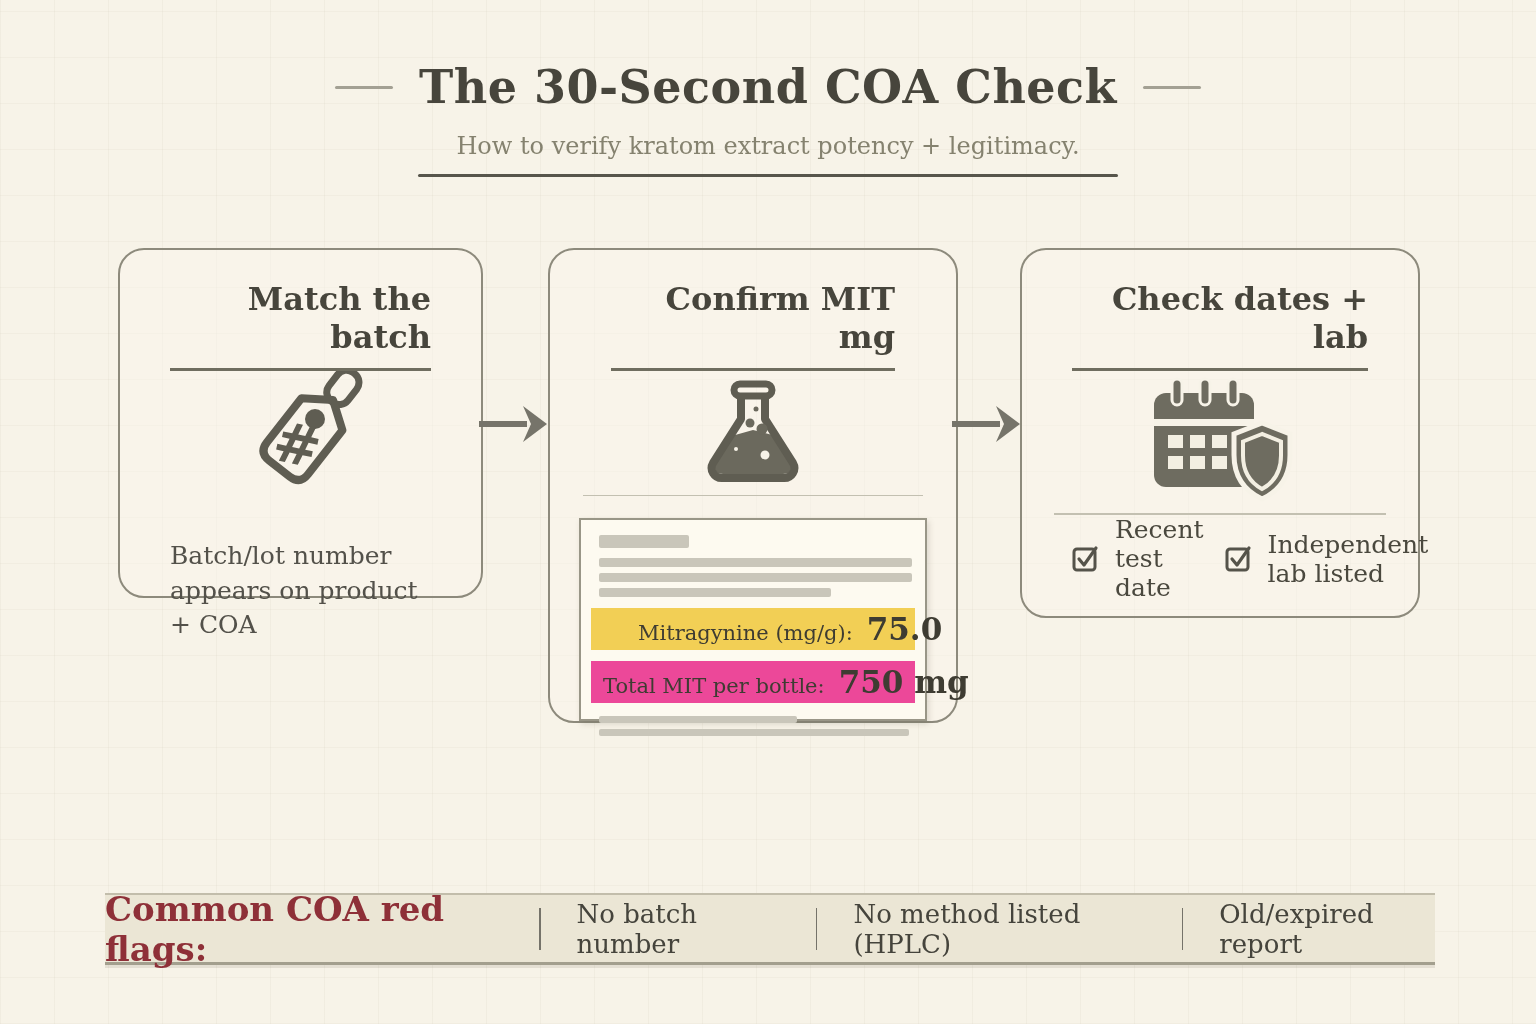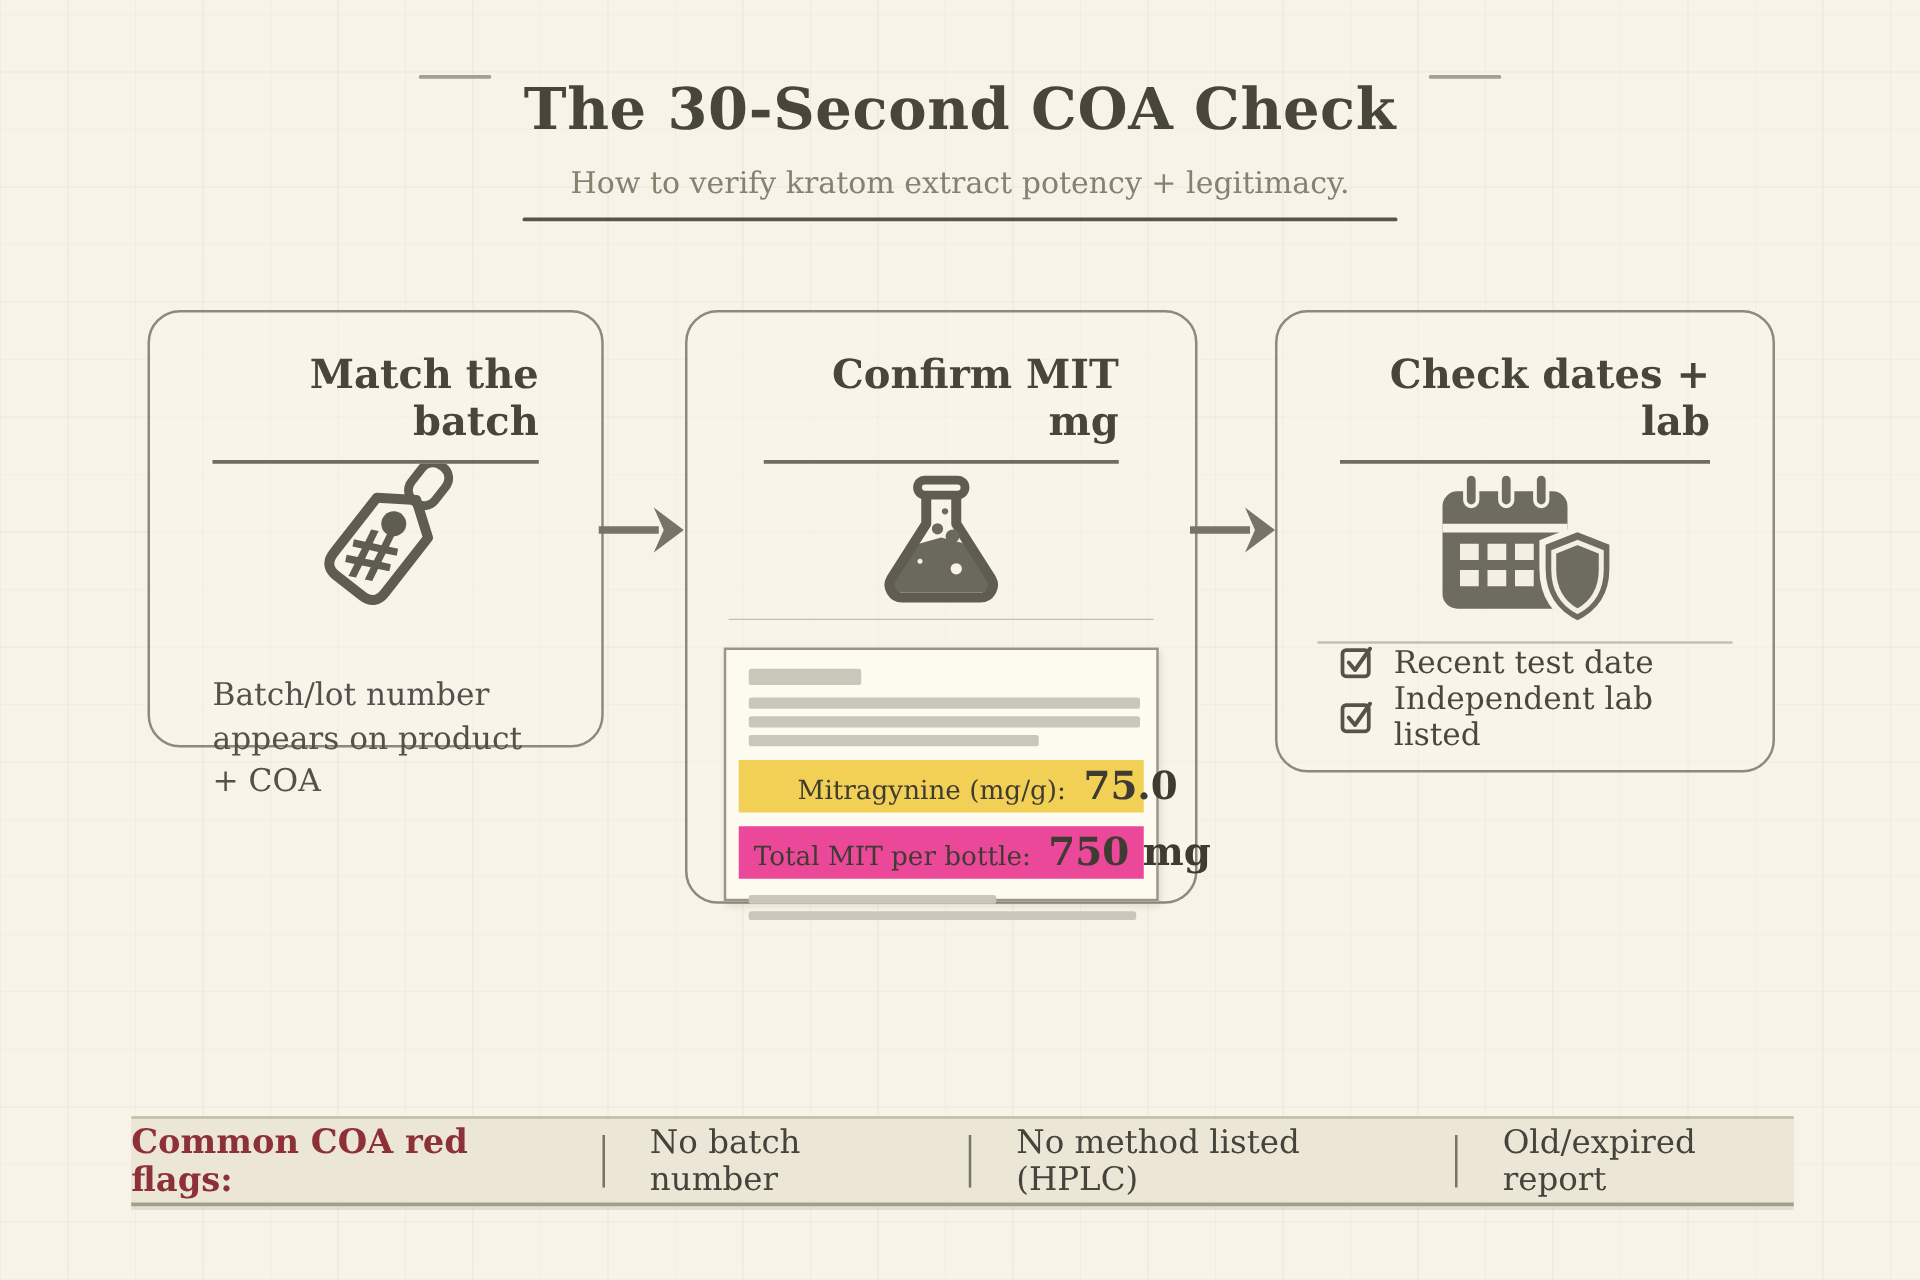--- a/index.html
+++ b/index.html
@@ -10,21 +10,21 @@
     position:relative; width:1536px; height:1024px; overflow:hidden;
     background-color:#f7f3e8;
     background-image:
       repeating-linear-gradient(90deg, rgba(140,130,100,0.06) 0 1px, transparent 1px 54px),
       repeating-linear-gradient(0deg, rgba(140,130,100,0.05) 0 1px, transparent 1px 46px);
     color:#4a483e;
   }
 
   
   .header { position:absolute; top:60px; left:0; width:100%; text-align:center; }
-  .title-row { display:flex; justify-content:center; gap:26px; }
+  .title-row { display:flex; align-items:center; justify-content:center; gap:26px; }
   .title-dash { width:58px; height:3px; background:#a3a093; border-radius:2px; }
   .main-title { font-size:46px; font-weight:700; color:#47453c; letter-spacing:0.5px; }
   .subtitle { margin-top:18px; font-size:24px; color:#85826f; }
   .subtitle-rule { margin:14px auto 0; width:700px; height:3px; background:#57554b; border-radius:2px; }
 
   
   .card {
     position:absolute; top:248px;
     border:2px solid #8d8a7c; border-radius:26px;
     background:rgba(250,247,238,0.45);
@@ -61,38 +61,38 @@
   .hl-row {
     margin:11px -8px 0; padding:3px 12px;
     display:flex; align-items:baseline; gap:14px;
     font-size:21px; color:#3e3c32; white-space:nowrap;
   }
   .hl-yellow { background:#f2cf55;padding-left:47px; }
   .hl-orange { background:#ec4899; }
   .hl-value { font-weight:700; font-size:31px; }
 
   
-  .checklist { display:flex; flex-direction:column; }
+  .checklist { display:flex; flex-direction:row; gap:21px; }
   .check-row { display:flex; align-items:center; gap:16px; font-size:25px; color:#4a483e; }
   .check-row svg { flex:0 0 auto; }
 
   
   .flow-arrow { position:absolute; top:401px; }
   .arrow-1 { left:477px; }
   .arrow-2 { left:950px; }
 
   
   .redflags-bar {
     position:absolute; left:105px; top:893px; width:1330px; height:72px;
     background:#ebe6d5;
     border-top:2px solid #c2bdab; border-bottom:3px solid #a39f8e;
     box-shadow:0 3px 0 rgba(90,85,65,0.12);
     display:flex; align-items:center; justify-content:center; gap:36px;
   }
-  .redflags-label { font-size:27px; font-weight:700; color:#8e3038; }
+  .redflags-label { font-size:34px; font-weight:700; color:#8e3038; }
   .rf-sep { width:2px; height:42px; background:#75736a; }
   .rf-item { font-size:26px; color:#45443c; }
 
   .icon-stroke { stroke:#5f5d52; fill:none; stroke-linejoin:round; stroke-linecap:round; }
 </style>
 </head>
 <body>
 
 <div class="page">
 

